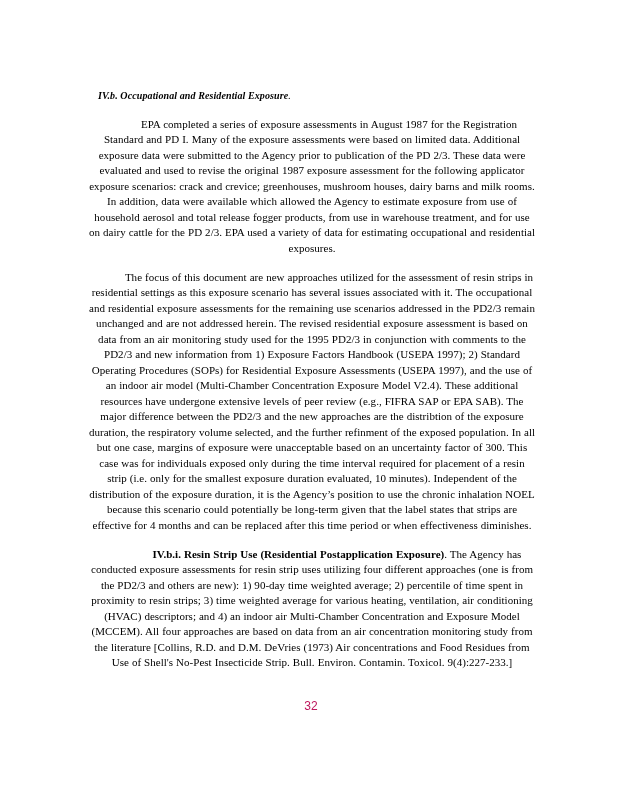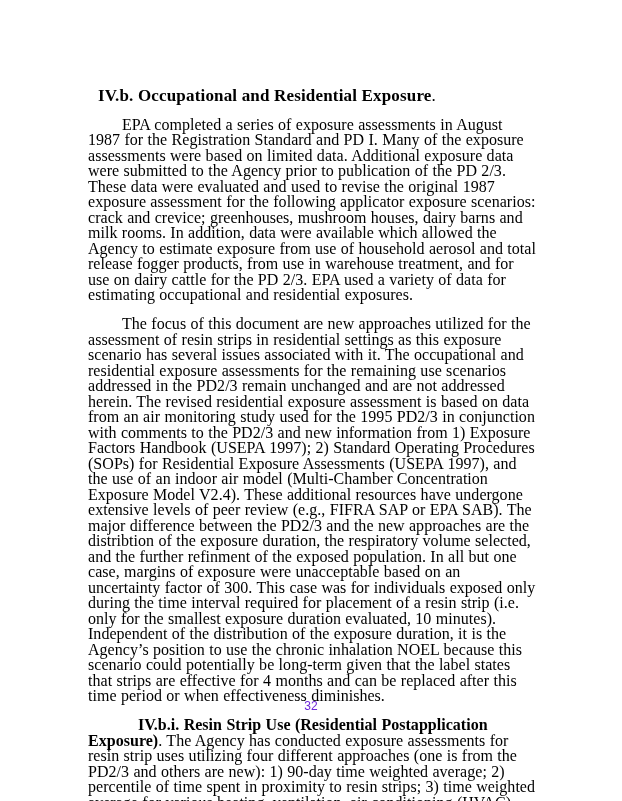--- a/index.html
+++ b/index.html
@@ -25,37 +25,38 @@
   }
 
   .content {
     position: absolute;
     left: 88px;
     top: 88px;
     width: 448px;
   }
 
   .section-heading {
-    font-size: 17px;
+    font-size: 10px;
     line-height: 15.5px;
     font-weight: bold;
     text-indent: 10px;
     margin: 0 0 13px 0;
     letter-spacing: 0.01em;
+    font-style: italic;
   }
 
   .section-heading .trail {
     font-weight: normal;
   }
 
   p.body-par {
-    font-size: 16px;
+    font-size: 11px;
     line-height: 15.5px;
     margin: 0 0 13.5px 0;
-    text-align: left;
+    text-align: center;
     text-indent: 34px;
     letter-spacing: 0.002em;
     word-spacing: 0.02em;
     hyphens: none;
   }
 
   p.body-par:last-of-type {
     margin-bottom: 0;
   }
 
@@ -66,21 +67,21 @@
 
   .page-number {
     position: absolute;
     left: 0;
     right: 0;
     top: 699px;
     text-align: center;
     font-family: "Liberation Sans", "DejaVu Sans", sans-serif;
     font-size: 12px;
     line-height: 14px;
-    color: #6d28d9;
+    color: #be185d;
   }
 </style>
 </head>
 <body>
 
 <div class="page">
 
   <div class="content">
 
     <div class="section-heading">

